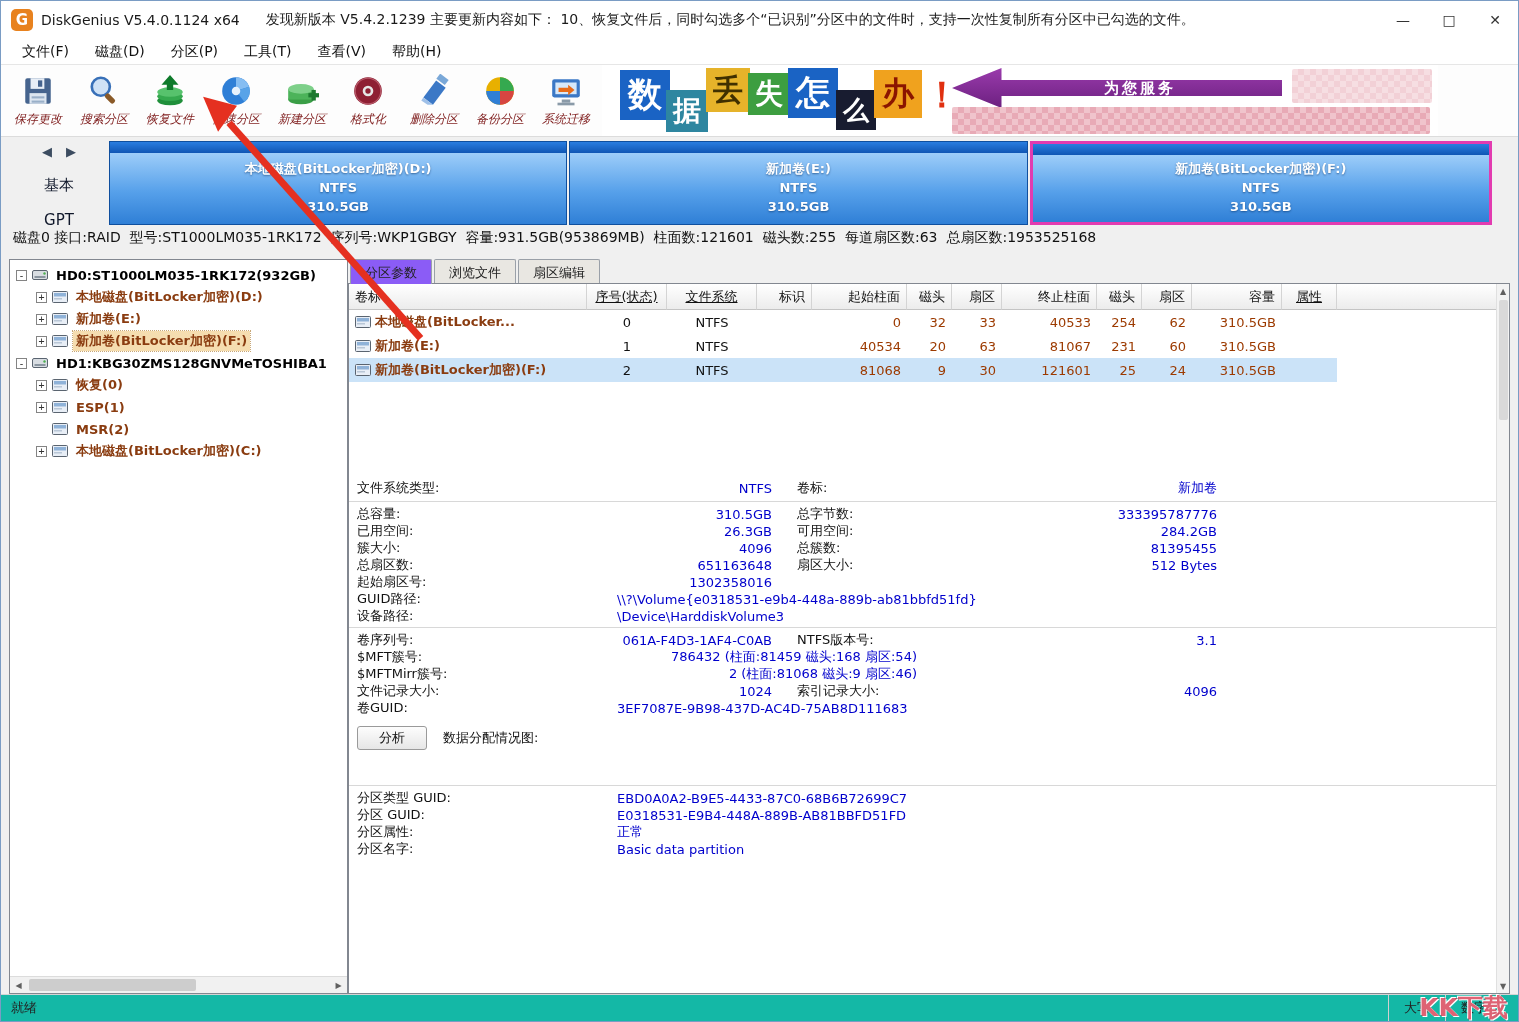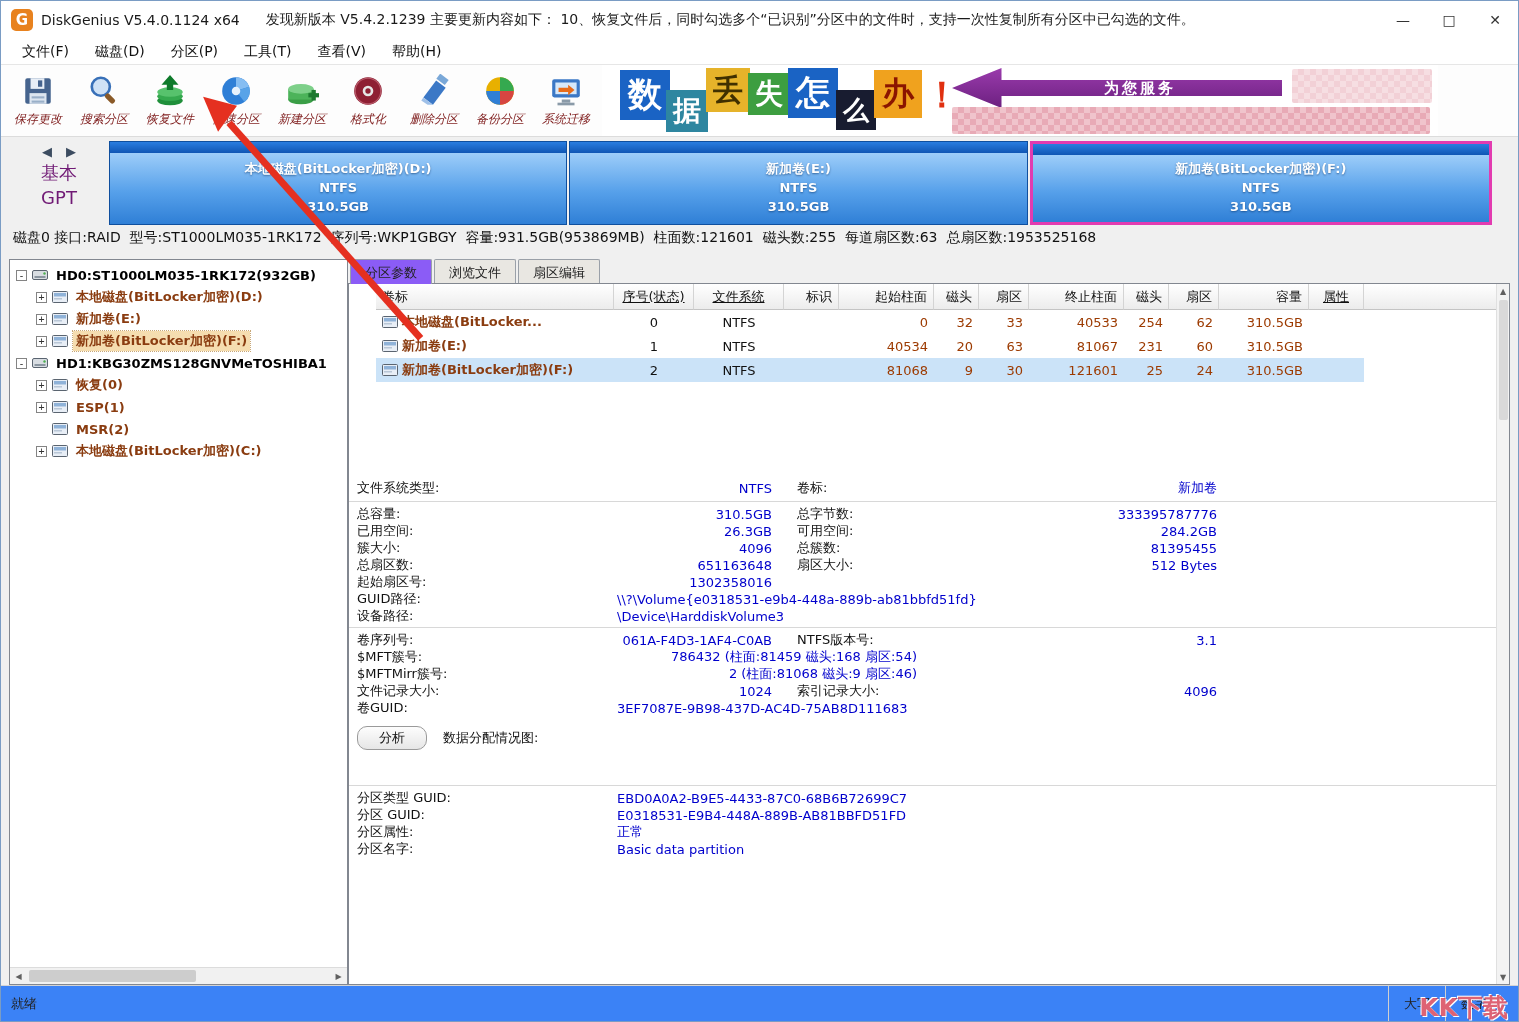--- a/index.html
+++ b/index.html
@@ -43,21 +43,21 @@
     linear-gradient(45deg,#e8aab6 25%,transparent 25%,transparent 75%,#e8aab6 75%),
     linear-gradient(45deg,#e8aab6 25%,transparent 25%,transparent 75%,#e8aab6 75%);
     background-size:12px 12px;background-position:0 0,6px 6px;}
   .mosaic-1{left:350px;top:42px;width:478px;height:27px;}
   .mosaic-2{left:690px;top:4px;width:140px;height:34px;opacity:.55;}
 
   
   .diskgraph{height:88px;display:flex;padding:4px 26px 0 8px;flex:0 0 auto;}
   .style-nav{width:100px;display:flex;flex-direction:column;align-items:center;padding-top:3px;flex:0 0 auto;}
   .nav-arrows{font-size:13px;color:#3c4c60;display:flex;gap:14px;cursor:pointer;}
-  .style-label{font-size:18px;color:#701a75;margin-top:3px;line-height:1.2;}
+  .style-label{font-size:15px;color:#0f172a;margin-top:17px;line-height:1.2;}
   .disk-bar{flex:1;display:flex;}
   .partition-seg{flex:1;display:flex;flex-direction:column;border:1px solid #0f4f9e;margin-right:2px;cursor:pointer;}
   .partition-seg:last-child{margin-right:0;}
   .partition-seg.selected{border:3px solid #e23bb0;}
   .seg-strip{height:11px;background:linear-gradient(180deg,#2a7de0,#0f56b4);flex:0 0 auto;}
   .seg-body{flex:1;background:linear-gradient(180deg,#9dcdf9 0%,#56a0ea 55%,#2f7fd6 100%);color:#fff;text-align:center;display:flex;flex-direction:column;justify-content:center;}
   .seg-name,.seg-fs,.seg-size{font-size:13px;font-weight:bold;text-shadow:0 1px 2px rgba(0,40,90,.55);line-height:1.45;white-space:nowrap;overflow:hidden;}
 
   
   .diskinfo{height:26px;display:flex;align-items:center;padding-left:12px;font-size:14px;color:#111;white-space:pre;flex:0 0 auto;}
@@ -80,21 +80,21 @@
   .scroll-thumb{position:absolute;top:2px;bottom:2px;left:2px;width:55%;background:#cdcdcd;border-radius:2px;cursor:grab;}
 
   
   .right-panel{flex:1;display:flex;flex-direction:column;min-width:0;}
   .tabbar{height:25px;display:flex;padding-left:2px;flex:0 0 auto;}
   .tab{padding:4px 14px 0 14px;font-size:13px;border:1px solid #9aa0a8;border-bottom:none;background:#e9e7e2;margin-right:2px;border-radius:2px 2px 0 0;color:#222;cursor:pointer;}
   .tab.active{background:#8b5cf6;position:relative;z-index:2;}
   .content{flex:1;background:#fff;border:1px solid #828790;margin-top:-1px;position:relative;overflow:hidden;display:flex;flex-direction:column;min-height:0;}
 
   
-  .ptable-header,.ptable-row{display:grid;grid-template-columns:238px 80px 90px 55px 95px 45px 50px 95px 45px 50px 90px 55px 1fr;flex:0 0 auto;padding-left:27px;}
+  .ptable-header,.ptable-row{display:grid;grid-template-columns:238px 80px 90px 55px 95px 45px 50px 95px 45px 50px 90px 55px 1fr;flex:0 0 auto;}
   .ptable-header{height:26px;}
   .th{background:linear-gradient(#ffffff,#ececec);border-right:1px solid #d4d4d4;border-bottom:1px solid #c4c4c4;font-size:13px;color:#111;display:flex;align-items:center;padding:0 6px;white-space:nowrap;overflow:hidden;cursor:pointer;}
   .th.r{justify-content:flex-end;}
   .th.c{justify-content:center;text-decoration:underline;}
   .ptable-row{height:24px;cursor:pointer;}
   .td{font-size:13px;display:flex;align-items:center;padding:0 6px;white-space:nowrap;overflow:hidden;color:#111;}
   .td.r{justify-content:flex-end;}
   .td.c{justify-content:center;}
   .td .num{color:#9c3a00;}
   .td .vol-name{color:#8a3c10;font-weight:bold;margin-left:4px;}
@@ -106,30 +106,30 @@
   .details{flex:1;overflow:hidden;font-size:13px;}
   .d-row{display:grid;grid-template-columns:150px 265px 25px 150px 270px 1fr;height:17px;align-items:center;padding-left:8px;}
   .d-row.tall{height:20px;}
   .d-long{display:grid;grid-template-columns:260px 1fr;height:17px;align-items:center;padding-left:8px;}
   .d-mft{display:grid;grid-template-columns:150px 410px 1fr;height:17px;align-items:center;padding-left:8px;}
   .d-label{color:#111;white-space:nowrap;}
   .d-val{color:#0000cc;text-align:right;white-space:nowrap;}
   .d-long .d-val{text-align:left;}
   .d-hr{border:none;border-top:1px solid #d8d8d8;margin:3px 0;}
   .analyze-row{display:flex;align-items:center;gap:16px;padding:10px 0 4px 8px;height:38px;}
-  .analyze-btn{width:70px;height:24px;font-size:13px;background:linear-gradient(#fdfdfd,#e6e6e6);border:1px solid #9a9a9a;border-radius:10px;cursor:pointer;color:#111;font-family:inherit;}
+  .analyze-btn{width:70px;height:24px;font-size:13px;background:linear-gradient(#fdfdfd,#e6e6e6);border:1px solid #9a9a9a;border-radius:3px;cursor:pointer;color:#111;font-family:inherit;}
   .alloc-spacer{height:28px;}
 
   
   .vscroll{position:absolute;top:0;right:0;bottom:0;width:13px;background:#f3f3f3;border-left:1px solid #e0e0e0;display:flex;flex-direction:column;align-items:center;}
   .vscroll .scroll-arrow{width:13px;height:14px;}
   .vthumb{width:9px;height:120px;background:#d9d9d9;border-radius:2px;margin-top:2px;cursor:grab;}
 
   
-  .statusbar{height:36px;background:#3b82f6;border-top:1px solid #d4d4d4;display:flex;align-items:center;font-size:13px;color:#222;flex:0 0 auto;}
+  .statusbar{height:27px;background:#14b8a6;border-top:1px solid #d4d4d4;display:flex;align-items:center;font-size:13px;color:#222;flex:0 0 auto;}
   .sb-ready{padding-left:10px;flex:1;}
   .sb-cell{width:57px;border-left:1px solid #d0d0d0;height:100%;display:flex;align-items:center;justify-content:center;}
   .sb-grip{width:16px;height:100%;}
 
   
   .annot-arrow{position:absolute;left:0;top:0;width:100%;height:100%;pointer-events:none;z-index:50;}
   .watermark{position:absolute;right:10px;bottom:1px;z-index:60;text-align:center;color:rgba(213,55,77,.78);font-weight:bold;font-size:25px;line-height:1;text-shadow:1px 1px 0 #fff,-1px -1px 0 #fff;pointer-events:none;}
   .defs{position:absolute;width:0;height:0;overflow:hidden;}
 </style>
 </head>

